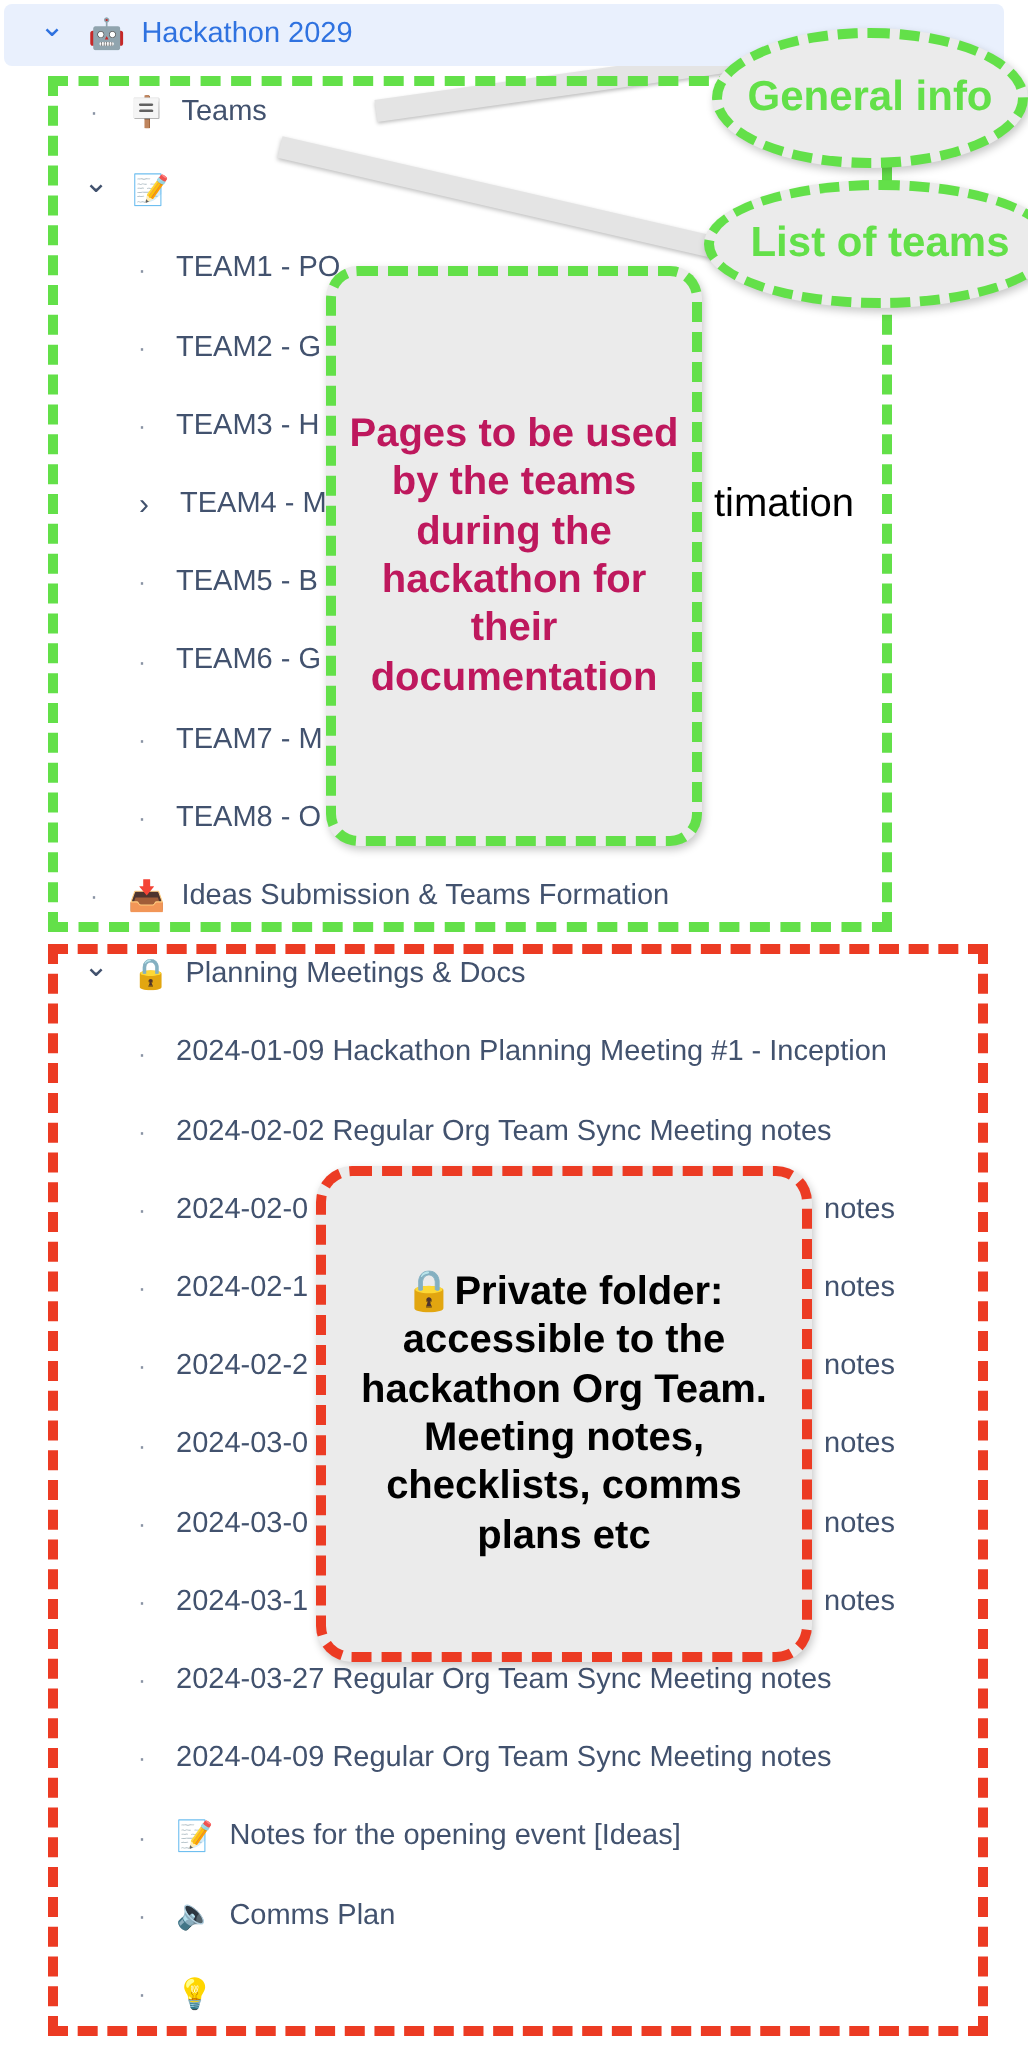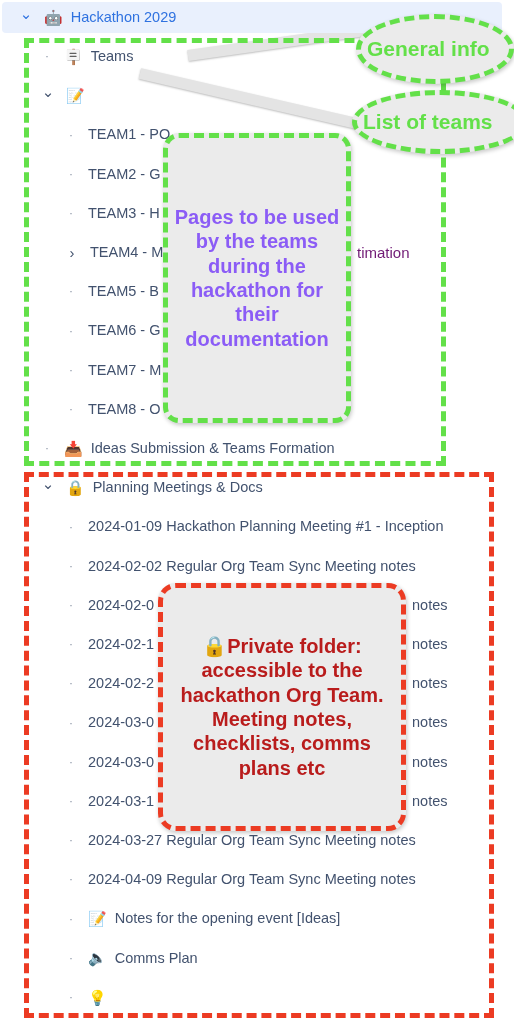--- a/index.html
+++ b/index.html
@@ -77,43 +77,43 @@
   }
   .region.green { border: 5px dashed #63e049; }
   .region.red   { border: 5px dashed #ec3b23; }
 
   
   .callout {
     position: absolute;
     background: #ebebeb;
     display: flex;
     align-items: center;
-    justify-content: flex-start;
+    justify-content: center;
     text-align: center;
     font-weight: bold;
     line-height: 1.22;
     box-shadow: 1px 2px 4px rgba(0,0,0,0.22);
   }
 
   .callout.ellipse {
     border: 5px dashed #63e049;
     border-radius: 50%;
     color: #63e049;
   }
 
   .callout.boxg {
     border: 5px dashed #63e049;
     border-radius: 16px;
-    color: #8b5cf6;
+    color: #be185d;
   }
 
   .callout.boxr {
     border: 5px dashed #ec3b23;
     border-radius: 18px;
-    color: #b91c1c;
+    color: #000000;
   }
 
   .callout .ctext { padding: 0 6px; display: block; }
 
   
   .tail {
     position: absolute;
     pointer-events: none;
   }
   .tail .line {
@@ -177,21 +177,21 @@
         <div style="flex: 0 0 64px;"></div>
         <div class="bullet">·</div>
         <div style="flex: 0 0 10px;"></div>
         <span class="label">TEAM3 - H</span>
       </div>
       <div class="row" style="top: 237.2px;">
         <div style="flex: 0 0 64px;"></div>
         <div class="chev" style="font-size: 15px;">›</div>
         <div style="flex: 0 0 10px;"></div>
         <span class="label">TEAM4 - M</span>
-        <span class="label" style="position: absolute; font-size: 15px; color: #701a75; left: 357px;">timation</span>
+        <span class="label" style="position: absolute; font-size: 20px; color: #000000; left: 357px;">timation</span>
       </div>
       <div class="row" style="top: 276.4px;">
         <div style="flex: 0 0 64px;"></div>
         <div class="bullet">·</div>
         <div style="flex: 0 0 10px;"></div>
         <span class="label">TEAM5 - B</span>
       </div>
       <div class="row" style="top: 315.6px;">
         <div style="flex: 0 0 64px;"></div>
         <div class="bullet">·</div>

